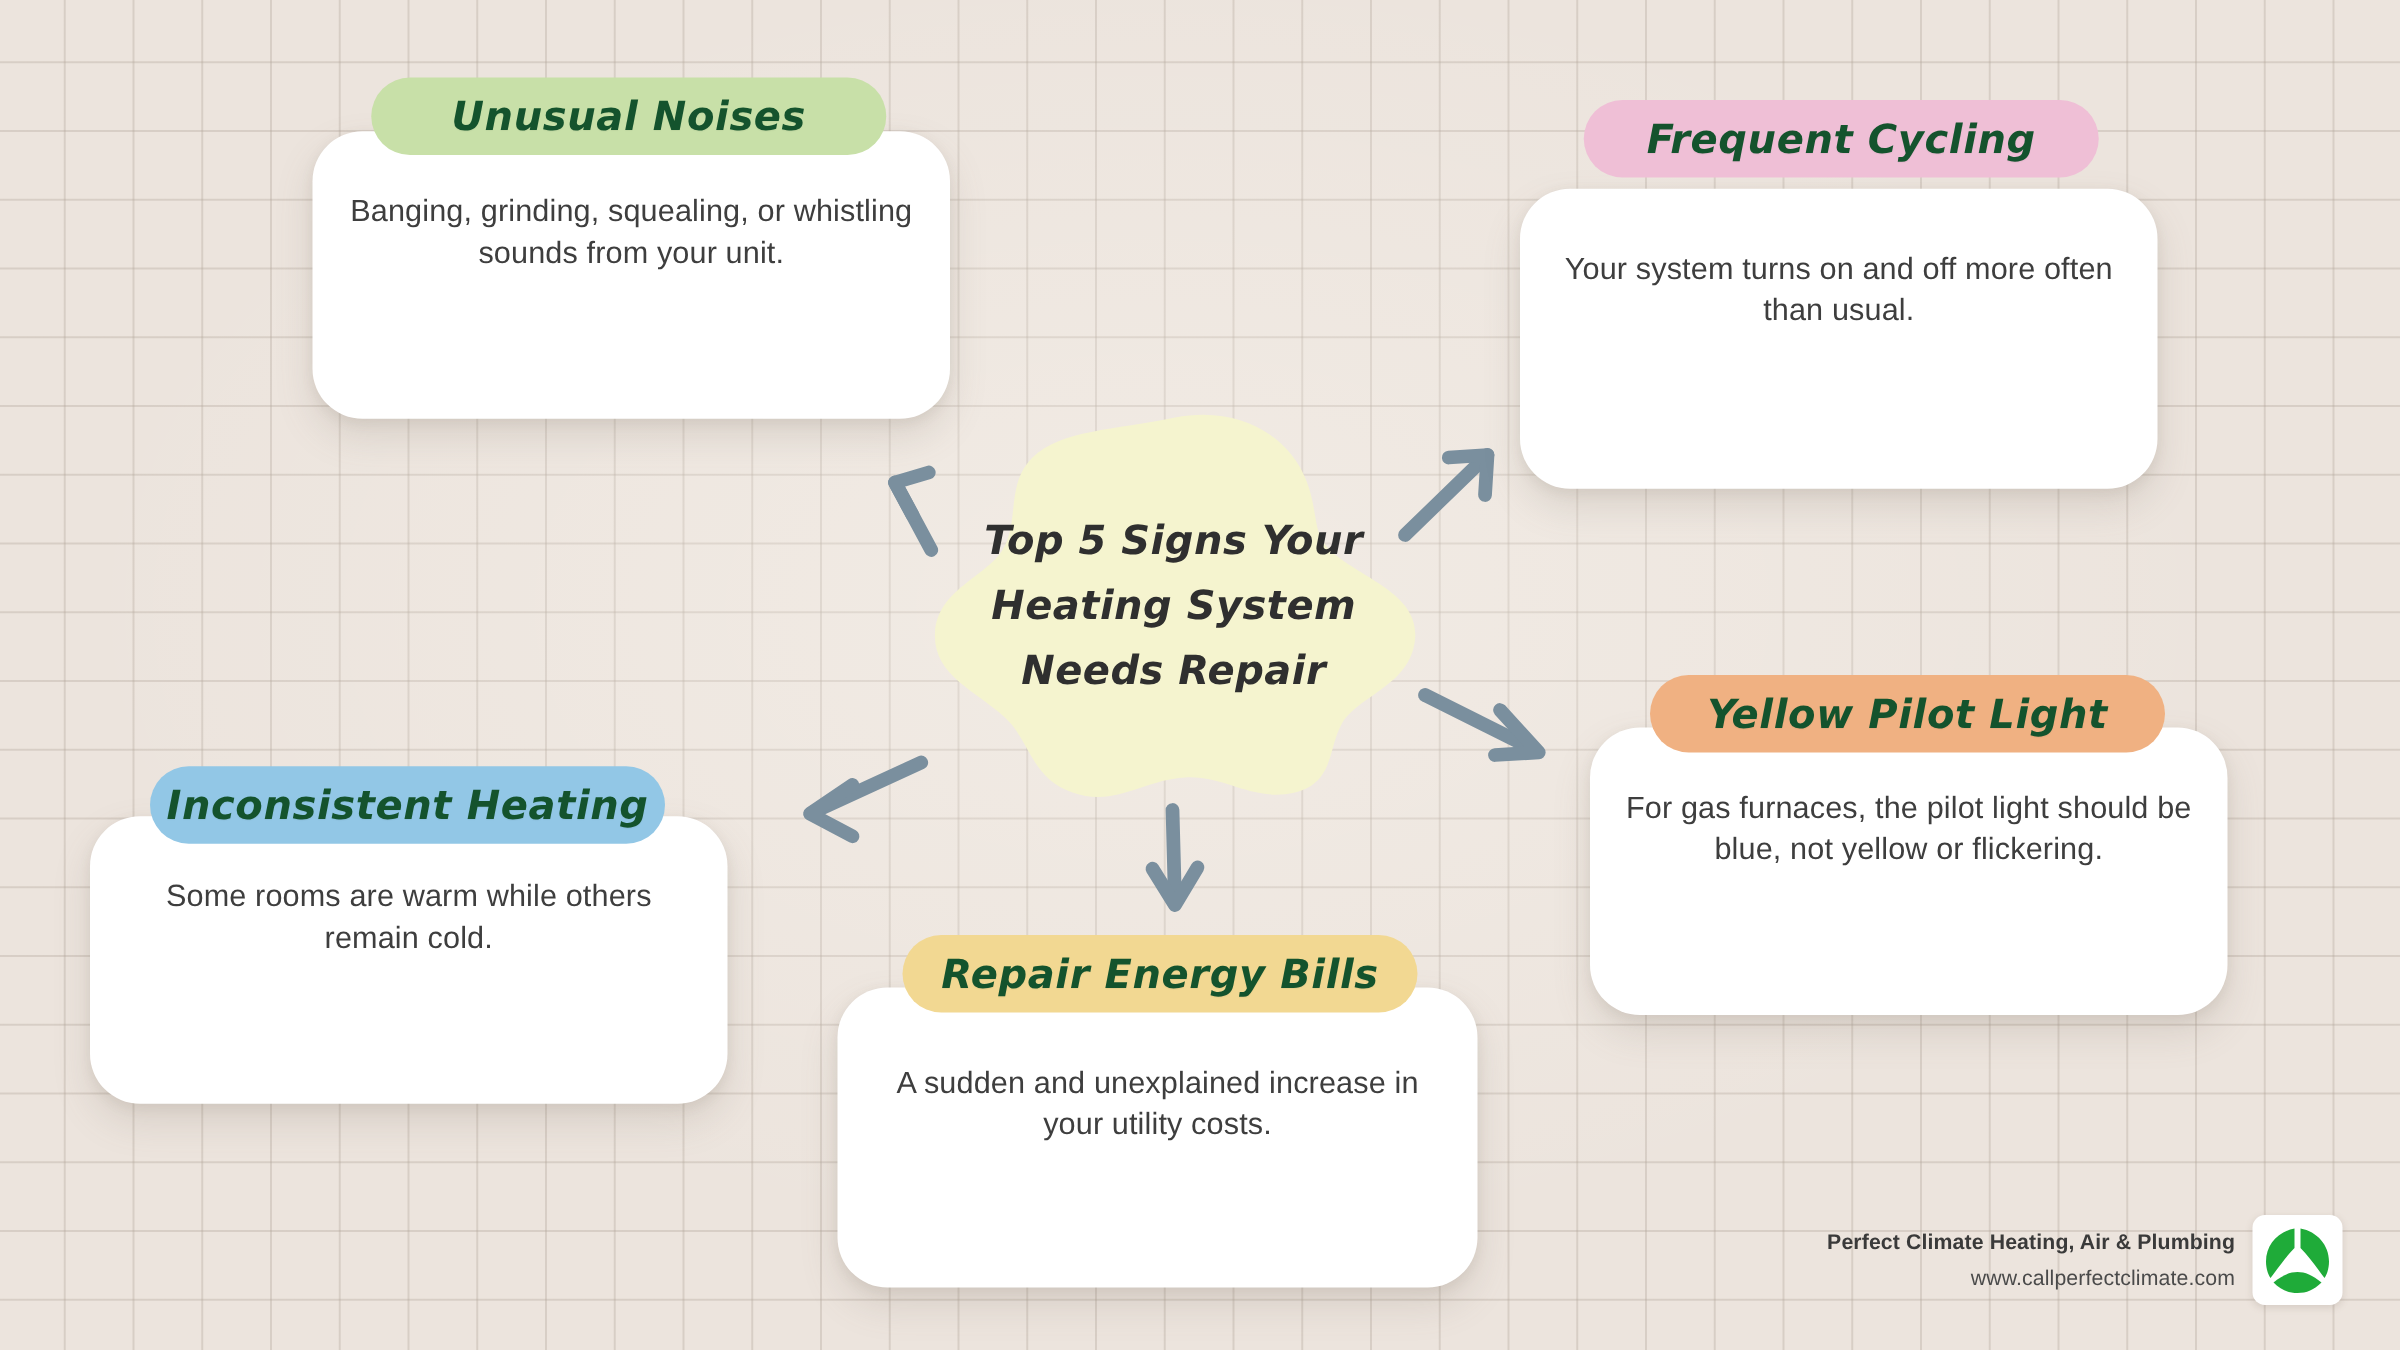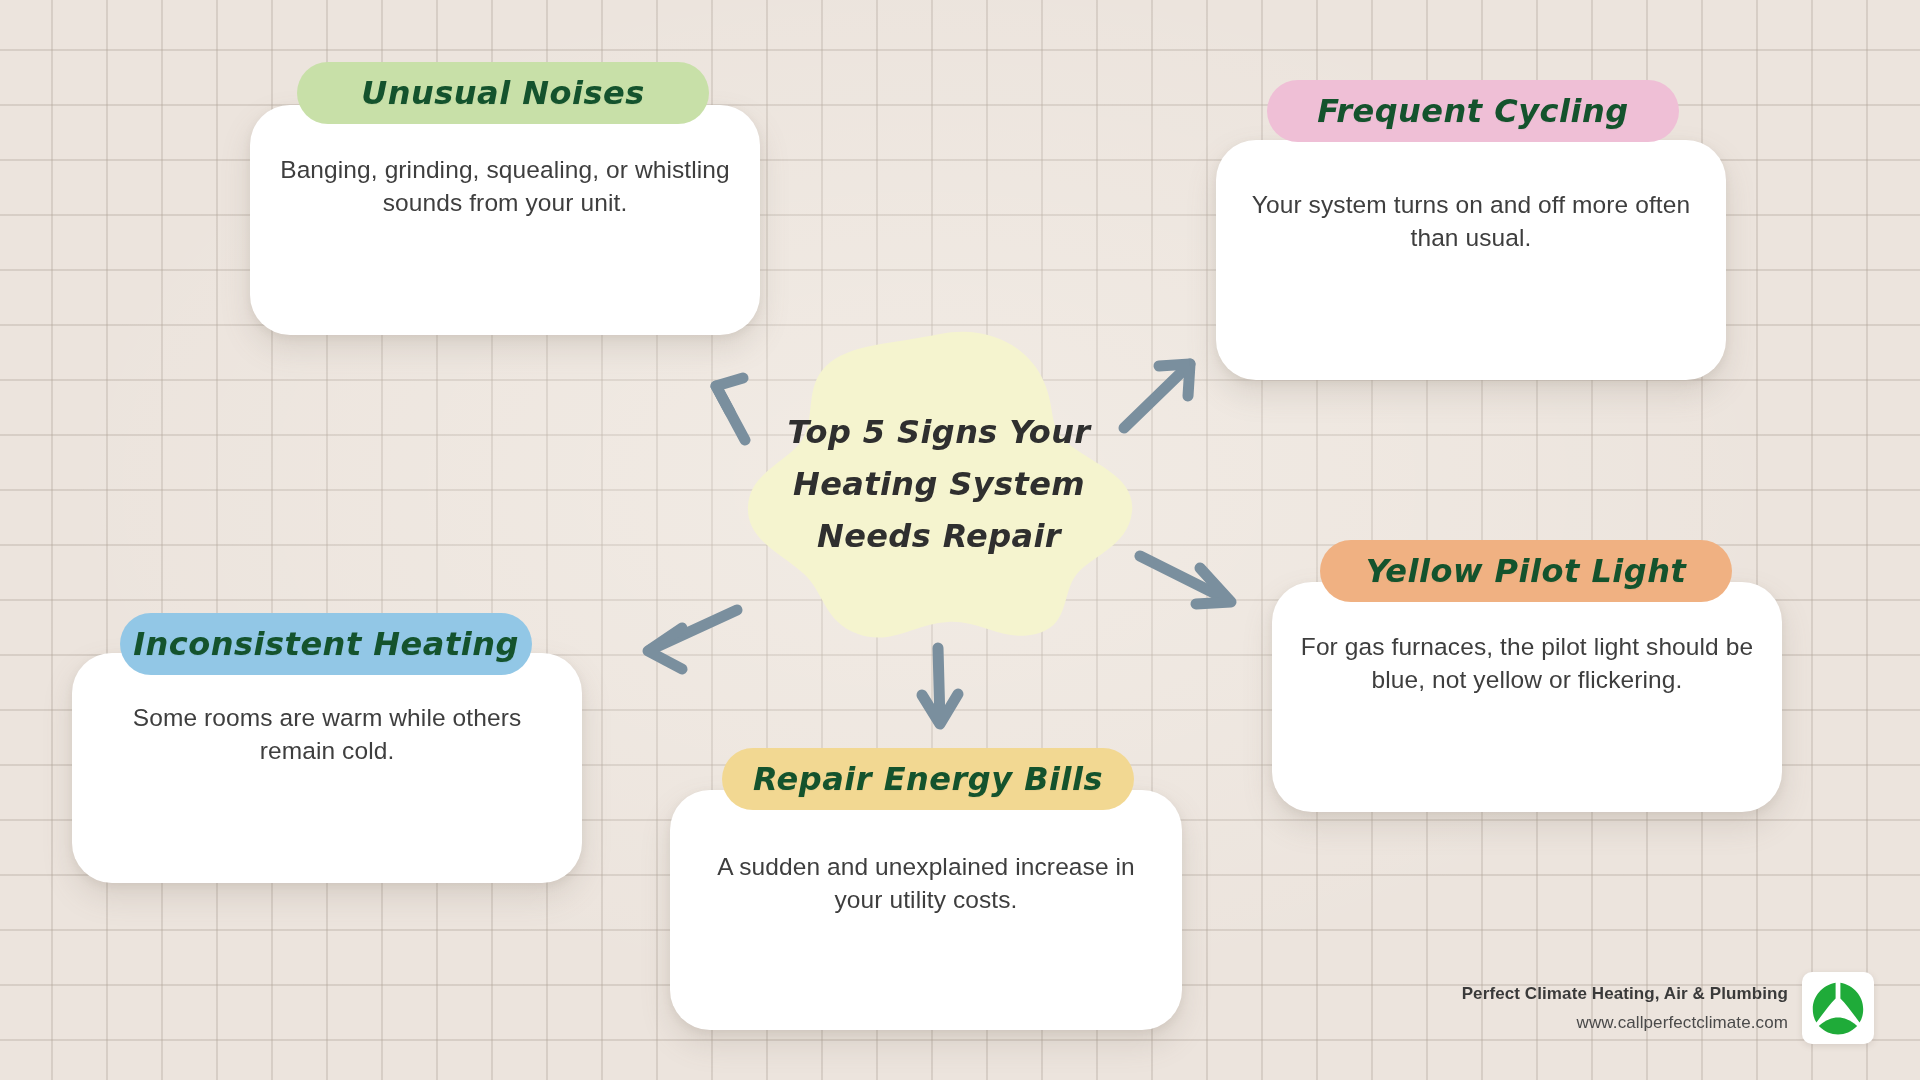--- a/index.html
+++ b/index.html
@@ -157,21 +157,21 @@
       <path class="arrow" d="M 737,610 L 650,650"></path>
       <path class="arrow" d="M 682,628 L 648,651 L 682,669"></path>
     </g>
   </svg>
 
   <div class="card" style="left:250px; top:105px; width:510px; height:230px;">
     <div class="card-body" style="top:48px;">Banging, grinding, squealing, or whistling sounds from your unit.</div>
   </div>
   <div class="pill" style="left:297px; top:62px; width:412px; background:#c8e0a8;">Unusual Noises</div>
 
-  <div class="card" style="left:1216px; top:140px; width:510px; height:240px;padding-left:36px;">
+  <div class="card" style="left:1216px; top:151px; width:510px; height:240px;padding-left:36px;">
     <div class="card-body" style="top:48px;">Your system turns on and off more often than usual.</div>
   </div>
   <div class="pill" style="left:1267px; top:80px; width:412px; background:#efbfd6;">Frequent Cycling</div>
 
   <div class="card" style="left:1272px; top:582px; width:510px; height:230px;">
     <div class="card-body" style="top:48px;">For gas furnaces, the pilot light should be blue, not yellow or flickering.</div>
   </div>
   <div class="pill" style="left:1320px; top:540px; width:412px; background:#f0b182;">Yellow Pilot Light</div>
 
   <div class="card" style="left:670px; top:790px; width:512px; height:240px;">

